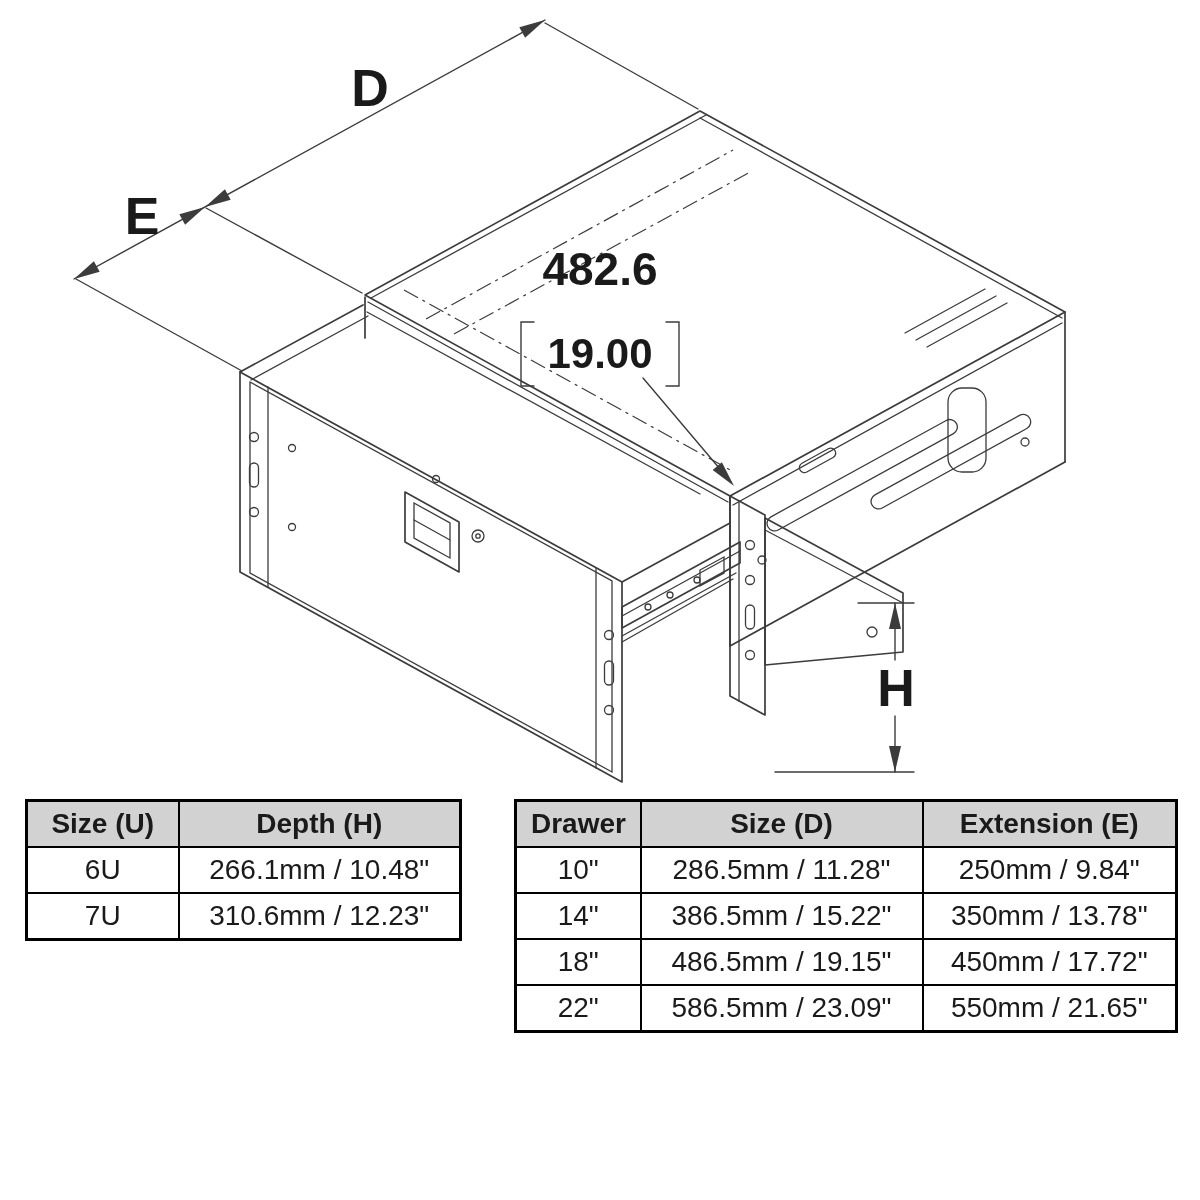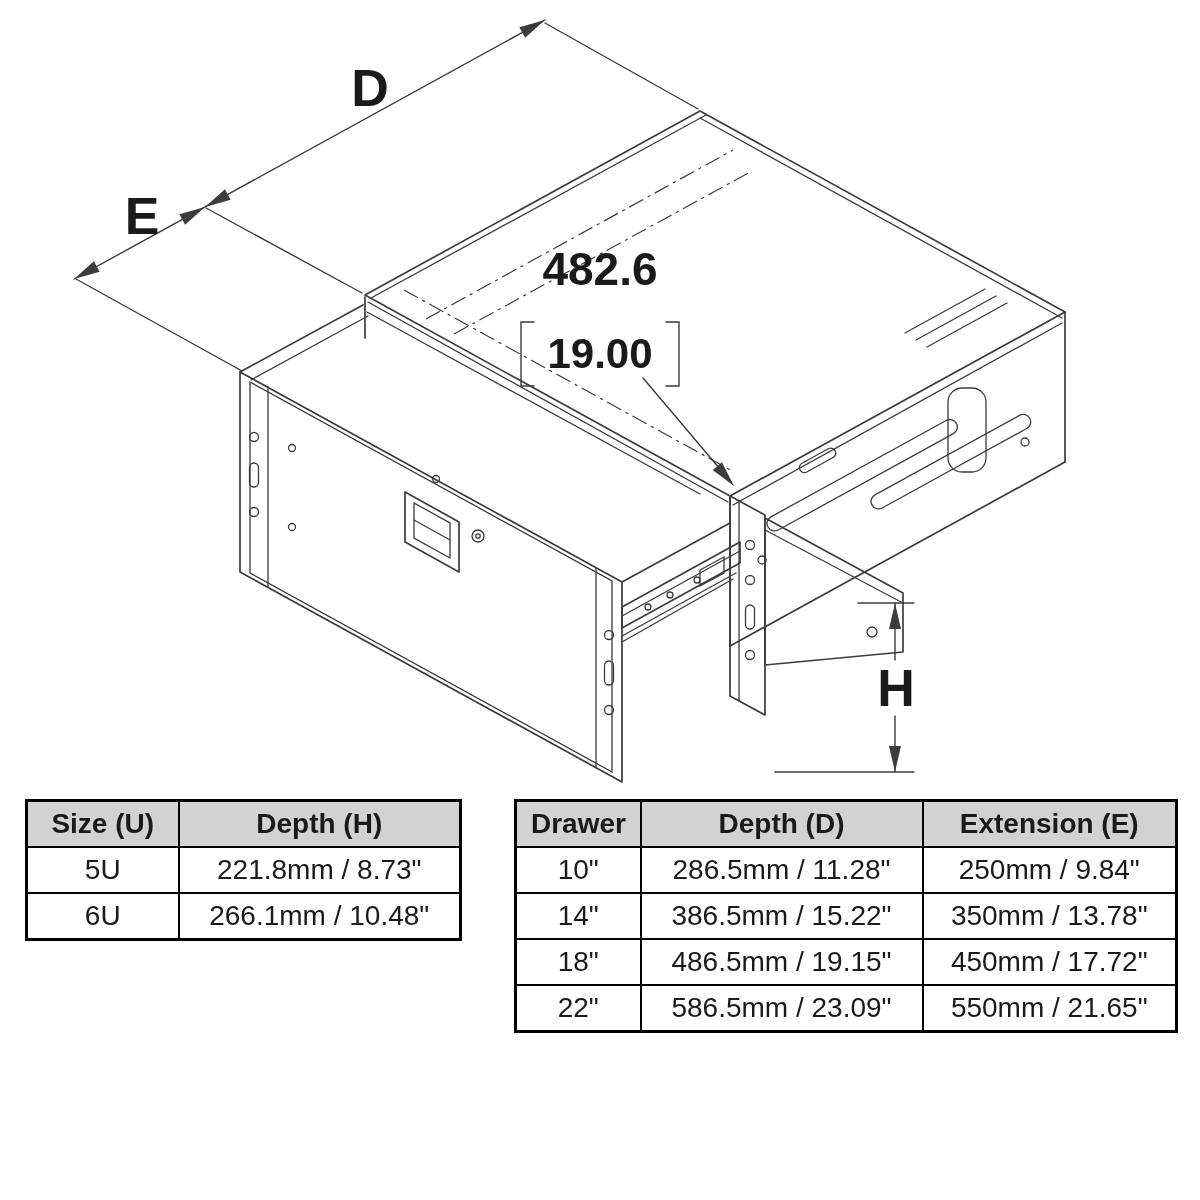--- a/index.html
+++ b/index.html
@@ -158,42 +158,42 @@
           <col>
         </colgroup>
       <thead>
         <tr>
           <th>Size (U)</th>
           <th>Depth (H)</th>
         </tr>
       </thead>
       <tbody>
         <tr>
-          <td>5U</td>
-          <td>221.8mm / 8.73"</td>
-        </tr>
-        <tr>
           <td>6U</td>
           <td>266.1mm / 10.48"</td>
+        </tr>
+        <tr>
+          <td>7U</td>
+          <td>310.6mm / 12.23"</td>
         </tr>
       </tbody>
     </table>
   </div>
 
   <div class="tbl drawer-table">
     <table>
       <colgroup>
           <col class="c0">
           <col class="c1">
           <col>
         </colgroup>
       <thead>
         <tr>
           <th>Drawer</th>
-          <th>Depth (D)</th>
+          <th>Size (D)</th>
           <th>Extension (E)</th>
         </tr>
       </thead>
       <tbody>
         <tr>
           <td>10"</td>
           <td>286.5mm / 11.28"</td>
           <td>250mm / 9.84"</td>
         </tr>
         <tr>

